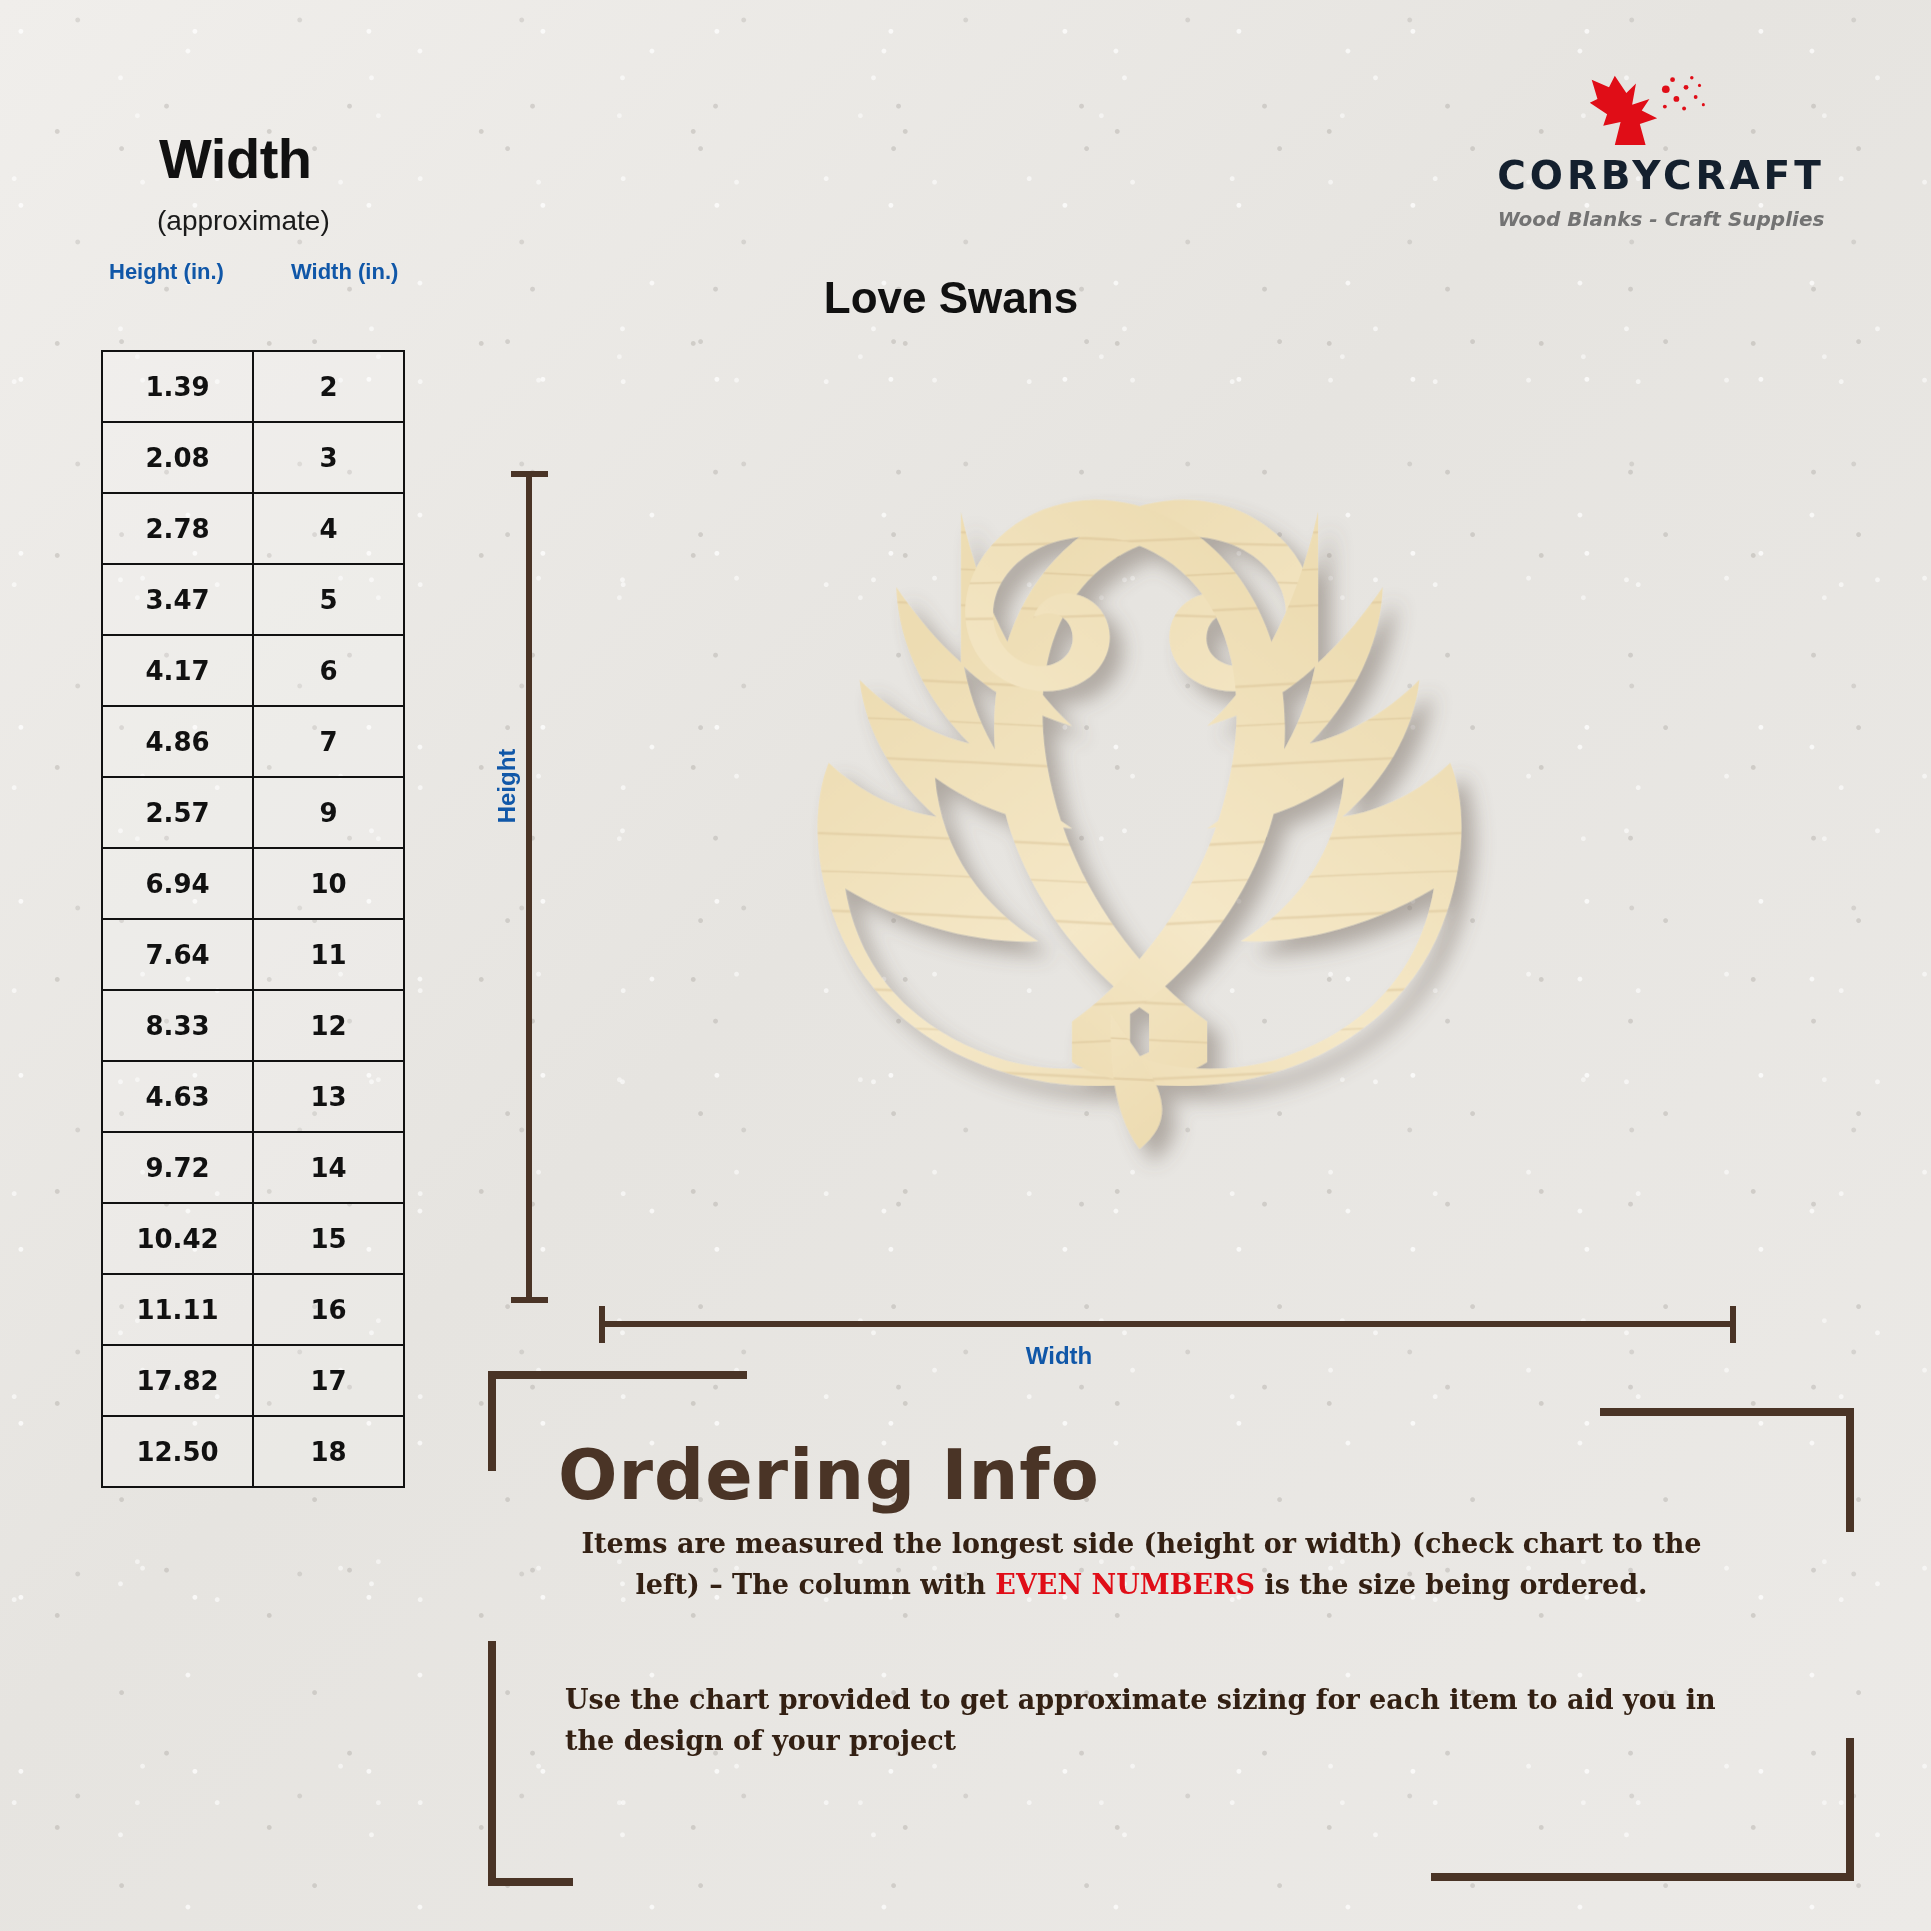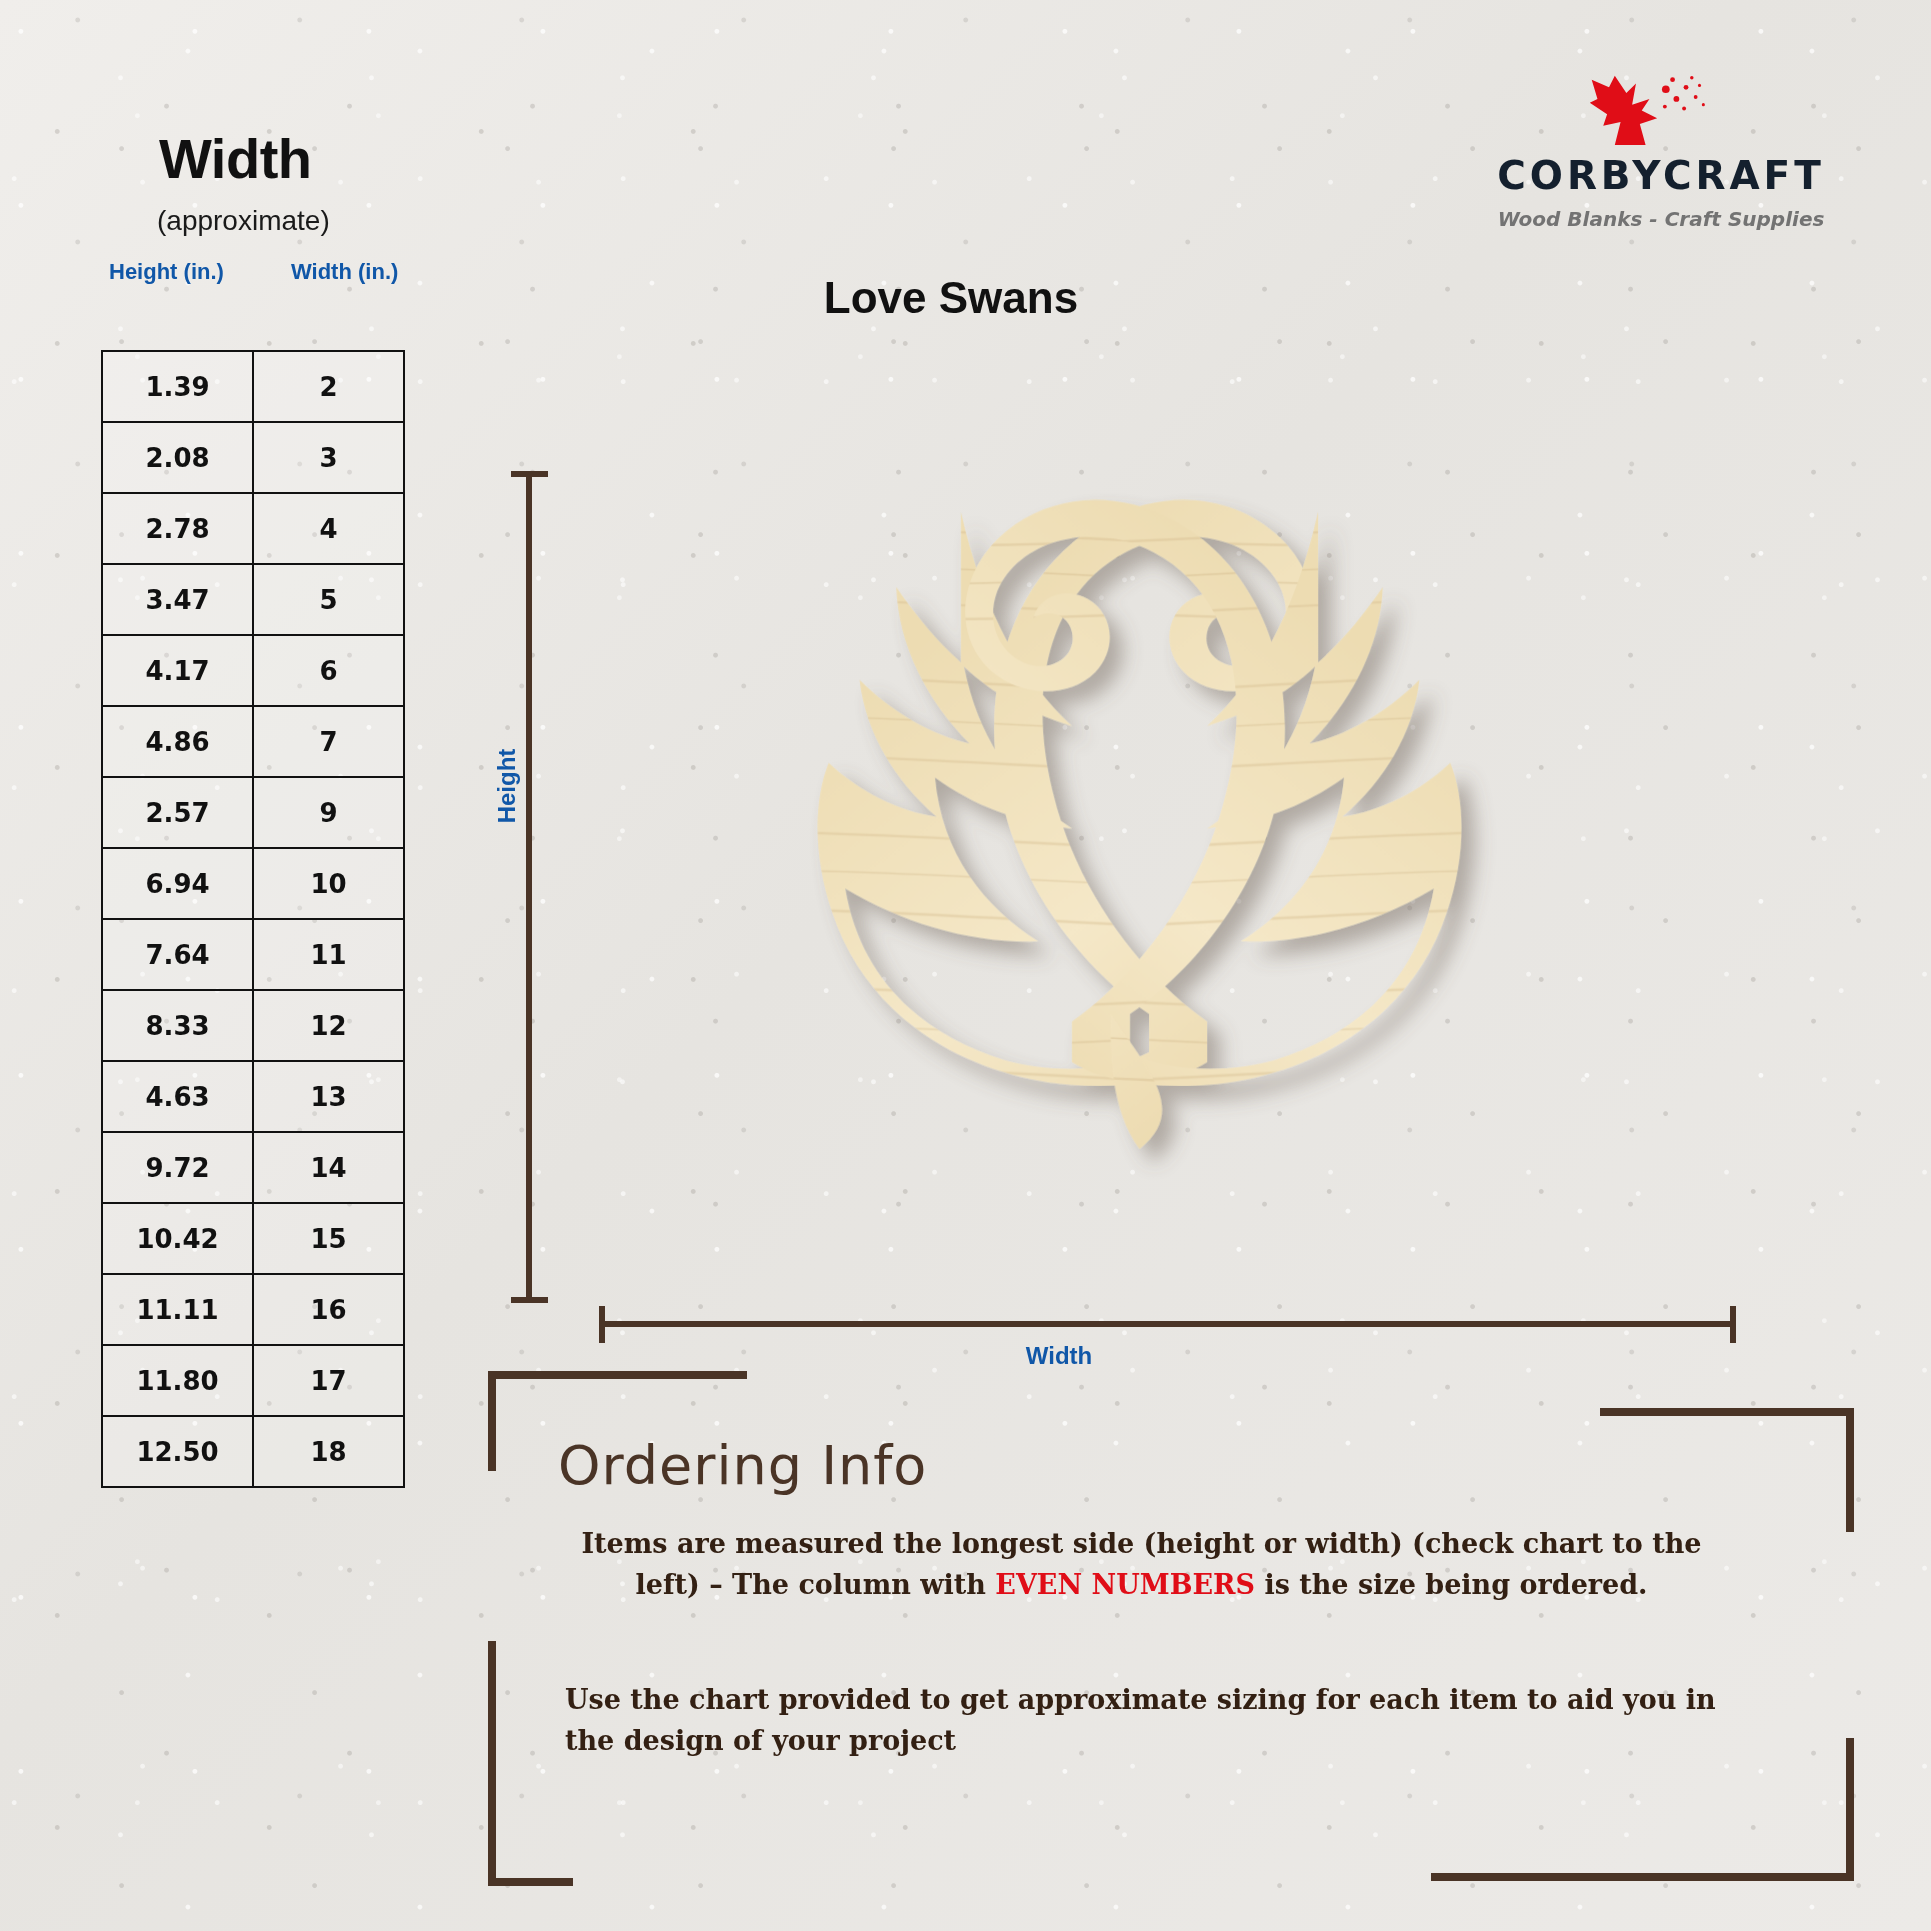--- a/index.html
+++ b/index.html
@@ -111,21 +111,21 @@
 
   
   .corner{position:absolute;border-color:#4a3426;border-style:solid;}
   .corner.tl{left:488px;top:1371px;width:251px;height:92px;border-width:8.7px 0 0 8.7px;}
   .corner.tr{right:77px;top:1408px;width:246px;height:116px;border-width:8.7px 8.7px 0 0;}
   .corner.bl{left:488px;top:1641px;width:77px;height:237px;border-width:0 0 8.7px 8.7px;}
   .corner.br{right:77px;top:1738px;width:415px;height:135px;border-width:0 8.7px 8.7px 0;}
 
   .ordering-title{
     position:absolute;left:558px;top:1434px;
-    font-size:54px;font-weight:normal;color:#4a3426;
+    font-size:70px;font-weight:bold;color:#4a3426;
     font-family:"DejaVu Sans", sans-serif;letter-spacing:1px;
   }
   .ordering-p{
     position:absolute;
     font-family:"DejaVu Serif", serif;
     font-size:27px;font-weight:bold;color:#332013;
     line-height:1.5;
   }
   .ordering-p.p1{left:555px;top:1524px;width:1173px;text-align:center;}
   .ordering-p.p2{left:565px;top:1680px;width:1163px;text-align:left;}
@@ -193,21 +193,21 @@
       </tr>
       <tr>
         <td>10.42</td>
         <td>15</td>
       </tr>
       <tr>
         <td>11.11</td>
         <td>16</td>
       </tr>
       <tr>
-        <td>11.80</td>
+        <td>17.82</td>
         <td>17</td>
       </tr>
       <tr>
         <td>12.50</td>
         <td>18</td>
       </tr>
     </tbody>
 </table>
 
 <div class="logo-wrap">

